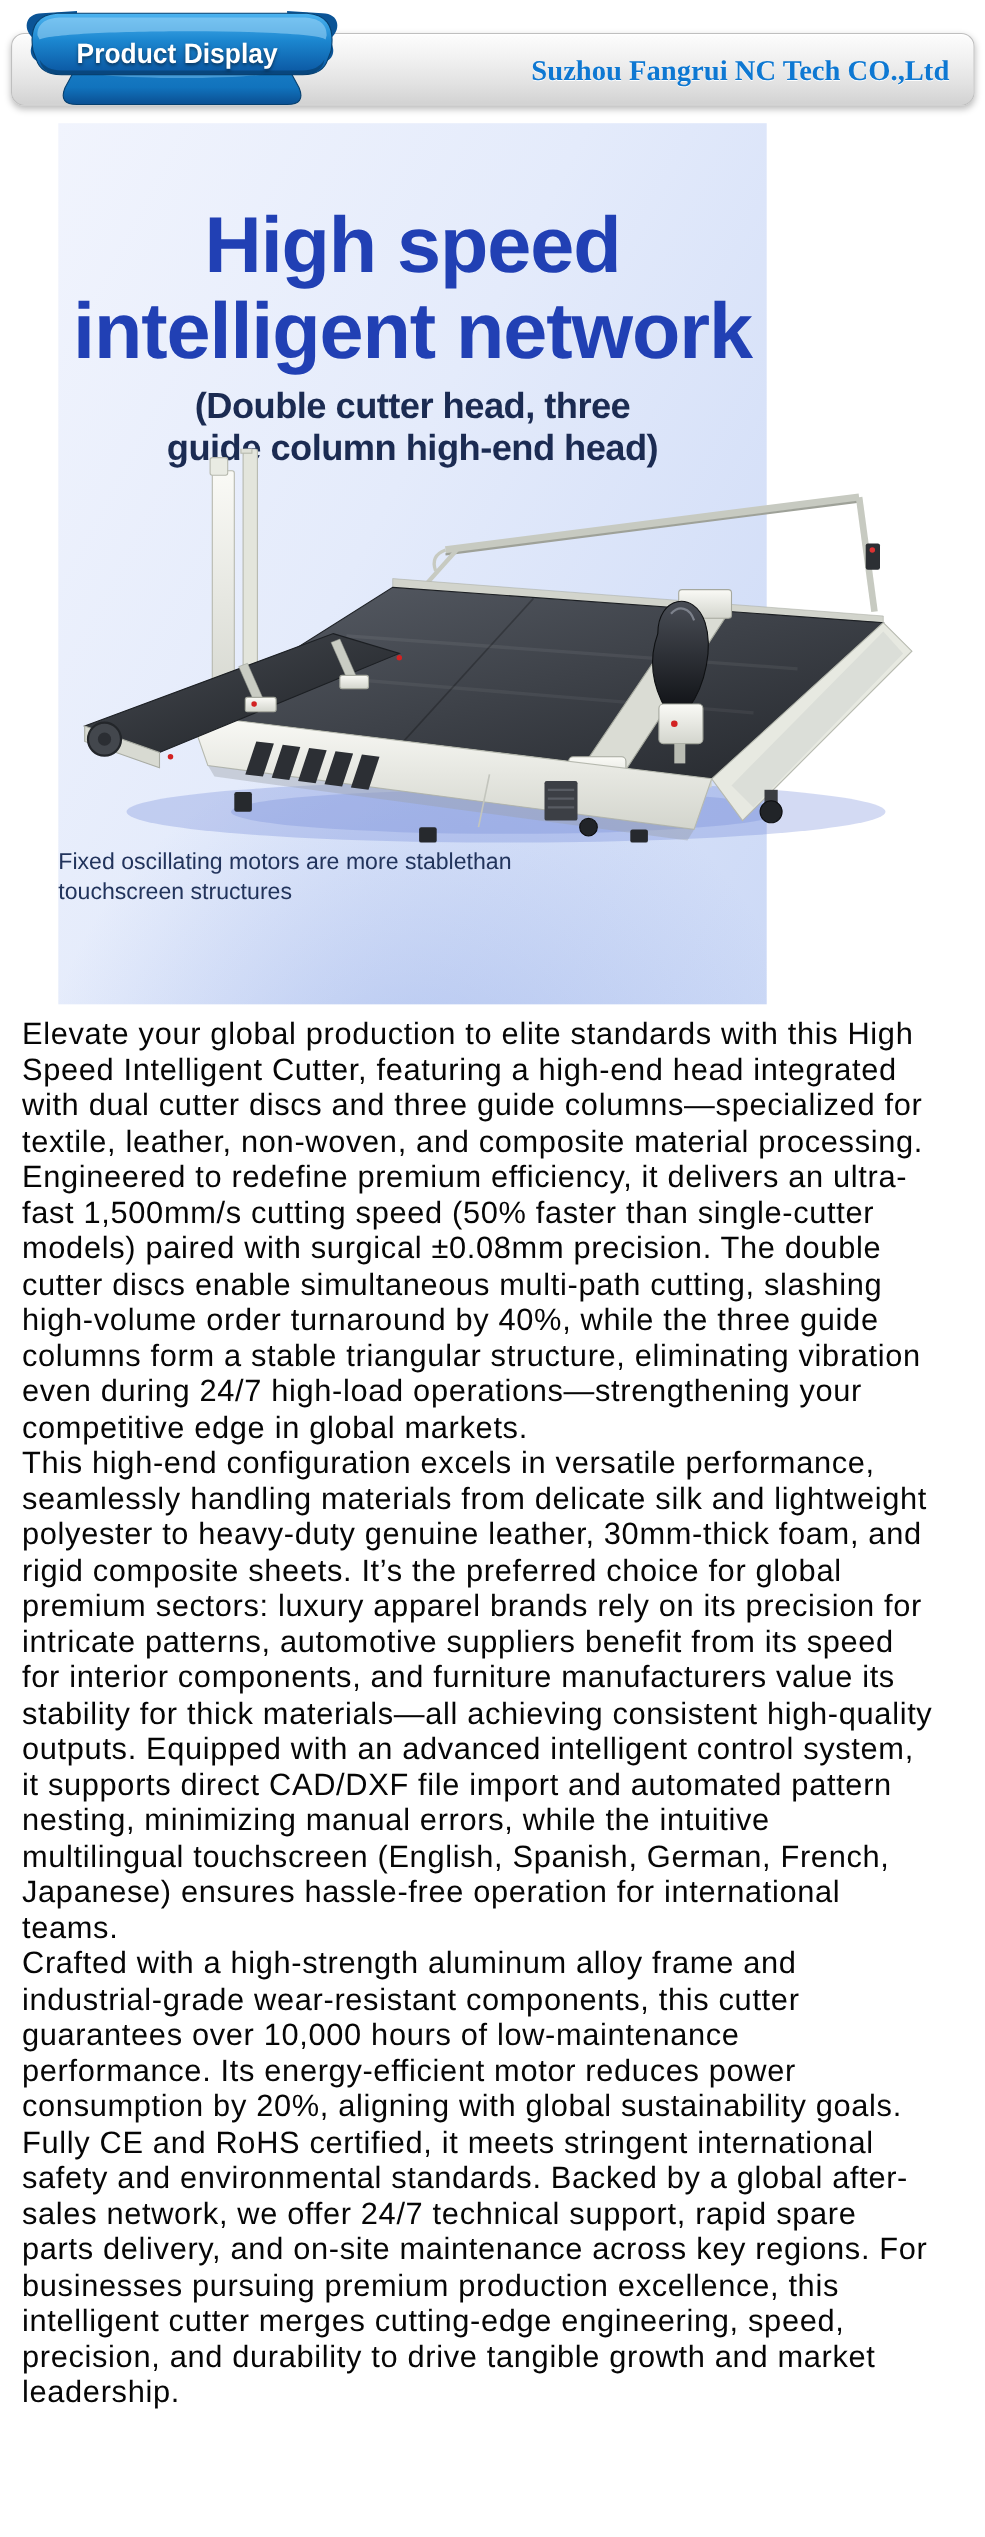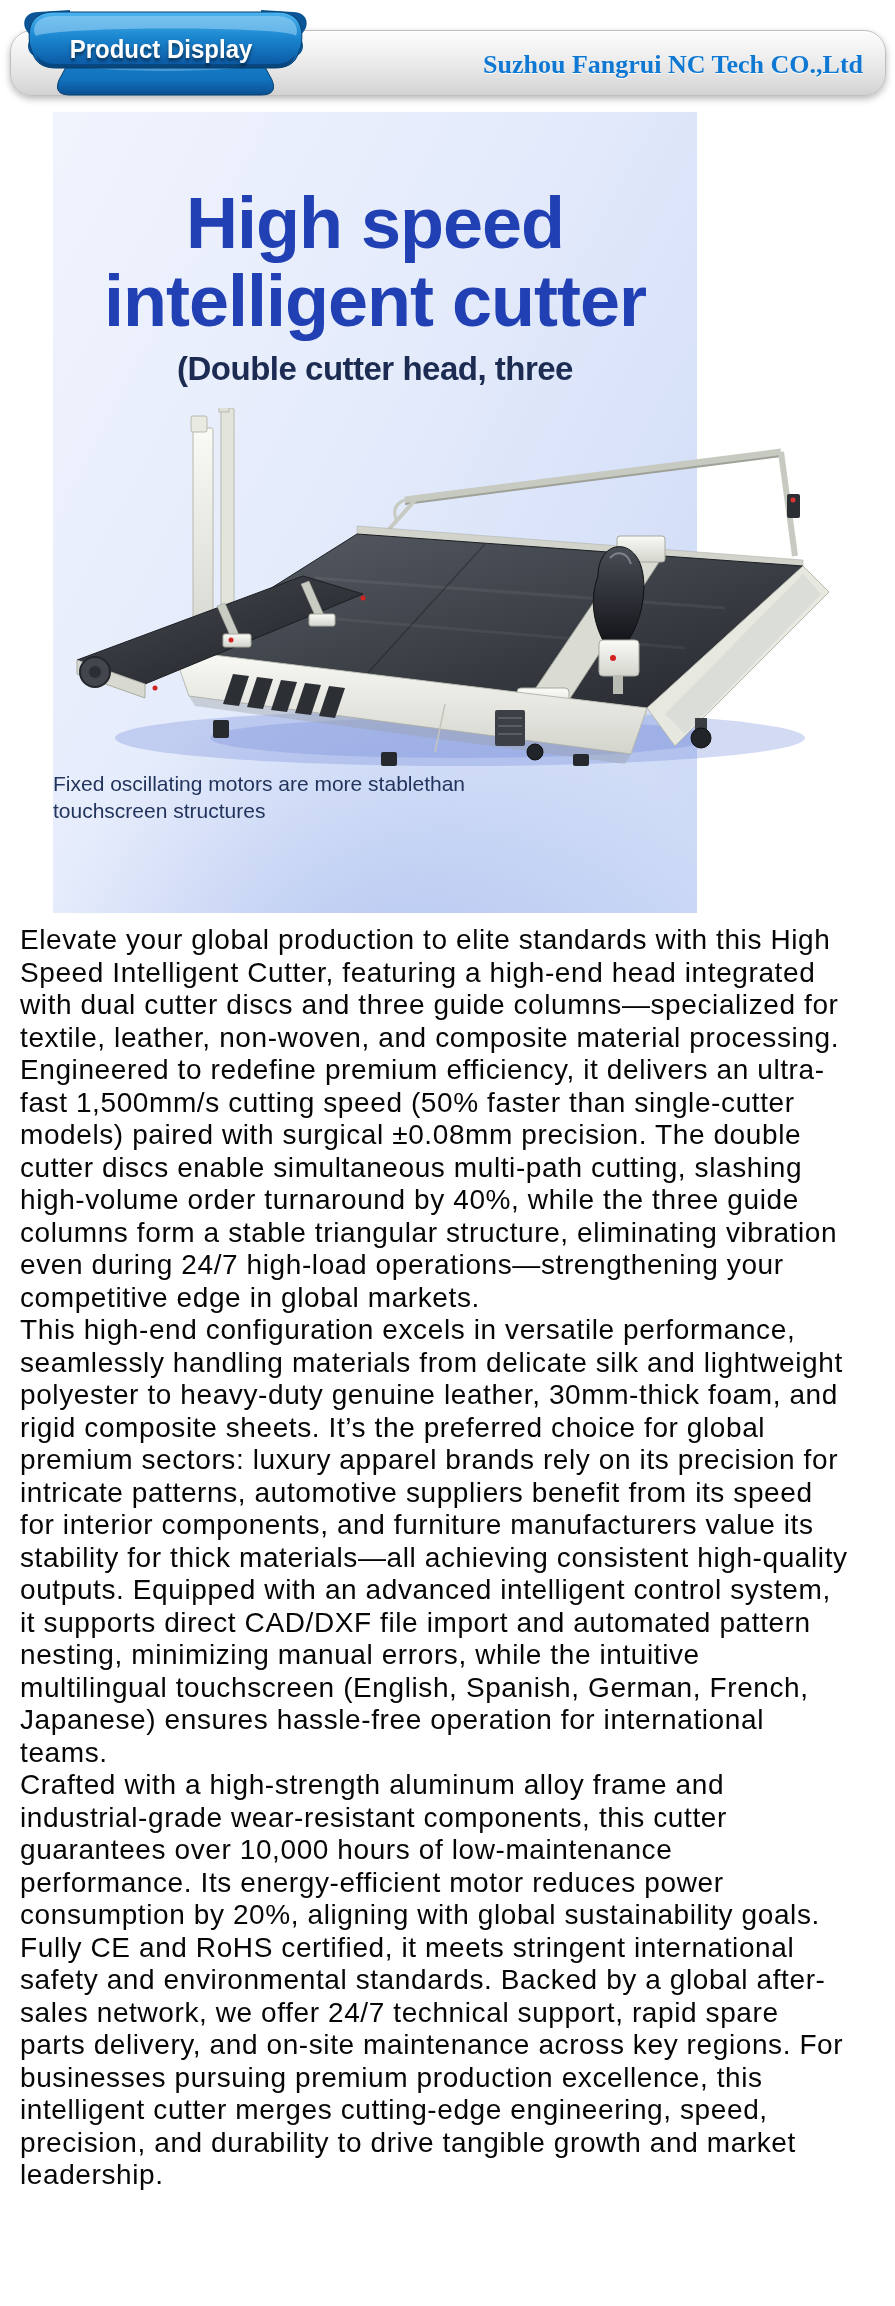--- a/index.html
+++ b/index.html
@@ -1,21 +1,21 @@
 <!DOCTYPE html>
 <html><head>
 <meta charset="utf-8">
 <style>
   html,body{margin:0;padding:0;background:#ffffff;}
   .page{position:relative;width:895px;height:2306px;background:#ffffff;overflow:hidden;
         font-family:"Liberation Sans","DejaVu Sans",sans-serif;}
 
   
   .header-bar{position:absolute;left:10px;top:30px;width:874px;height:64px;
-    border-radius:22px;border:1px solid #bfbfbf;
+    border-radius:12px;border:1px solid #bfbfbf;
     background:linear-gradient(#fdfdfd 0%,#f1f1f1 35%,#e2e2e2 70%,#d2d2d2 100%);
     box-shadow:0 3px 7px rgba(0,0,0,.28), inset 0 1px 0 #ffffff;}
   .company{position:absolute;right:22px;top:0;height:64px;line-height:68px;
     font-family:"Liberation Serif","DejaVu Serif",serif;font-weight:bold;
     font-size:26px;color:#0e78d2;text-shadow:0 1px 0 rgba(255,255,255,.9);}
   .ribbon{position:absolute;left:18px;top:2px;width:295px;height:102px;}
   .ribbon svg{position:absolute;left:0;top:0;}
   .ribbon-label{position:absolute;left:32px;top:33px;width:222px;height:30px;
     text-align:center;line-height:30px;font-size:24px;font-weight:bold;
     color:#ffffff;letter-spacing:0px;text-shadow:0 2px 3px rgba(0,0,0,.5);
@@ -77,24 +77,25 @@
         <path d="M16,30 C16,18 26,14 38,14 L257,14 C269,14 279,18 279,30 L278,34 C270,24 40,24 18,34 Z" fill="#9fd6f5" opacity="0.55"></path>
         <path d="M38,62 L257,62 C266,62 273,59 277,52 L276,56 C273,63 266,66 257,66 L38,66 C29,66 22,63 19,56 L18,52 C22,59 29,62 38,62 Z" fill="#063a66" opacity="0.6"></path>
       </svg>
       <div class="ribbon-label">Product Display</div>
     </div>
   </div>
 
   <section class="card">
     <h1 class="title">
       <span>High speed</span>
-      <span>intelligent cutter</span>
+      <span>intelligent network</span>
     </h1>
     <h2 class="subtitle">
       <span>(Double cutter head, three</span>
+      <span>guide column high-end head)</span>
     </h2>
 
     <svg class="machine" width="780" height="360" viewBox="0 0 780 360">
       <defs>
         <linearGradient id="bedG" x1="0" y1="0" x2="1" y2="1">
           <stop offset="0" stop-color="#585d66"></stop>
             <stop offset="1" stop-color="#24272c"></stop>
         </linearGradient>
         <linearGradient id="bedG2" x1="0" y1="0" x2="1" y2="1">
           <stop offset="0" stop-color="#474b52"></stop>

